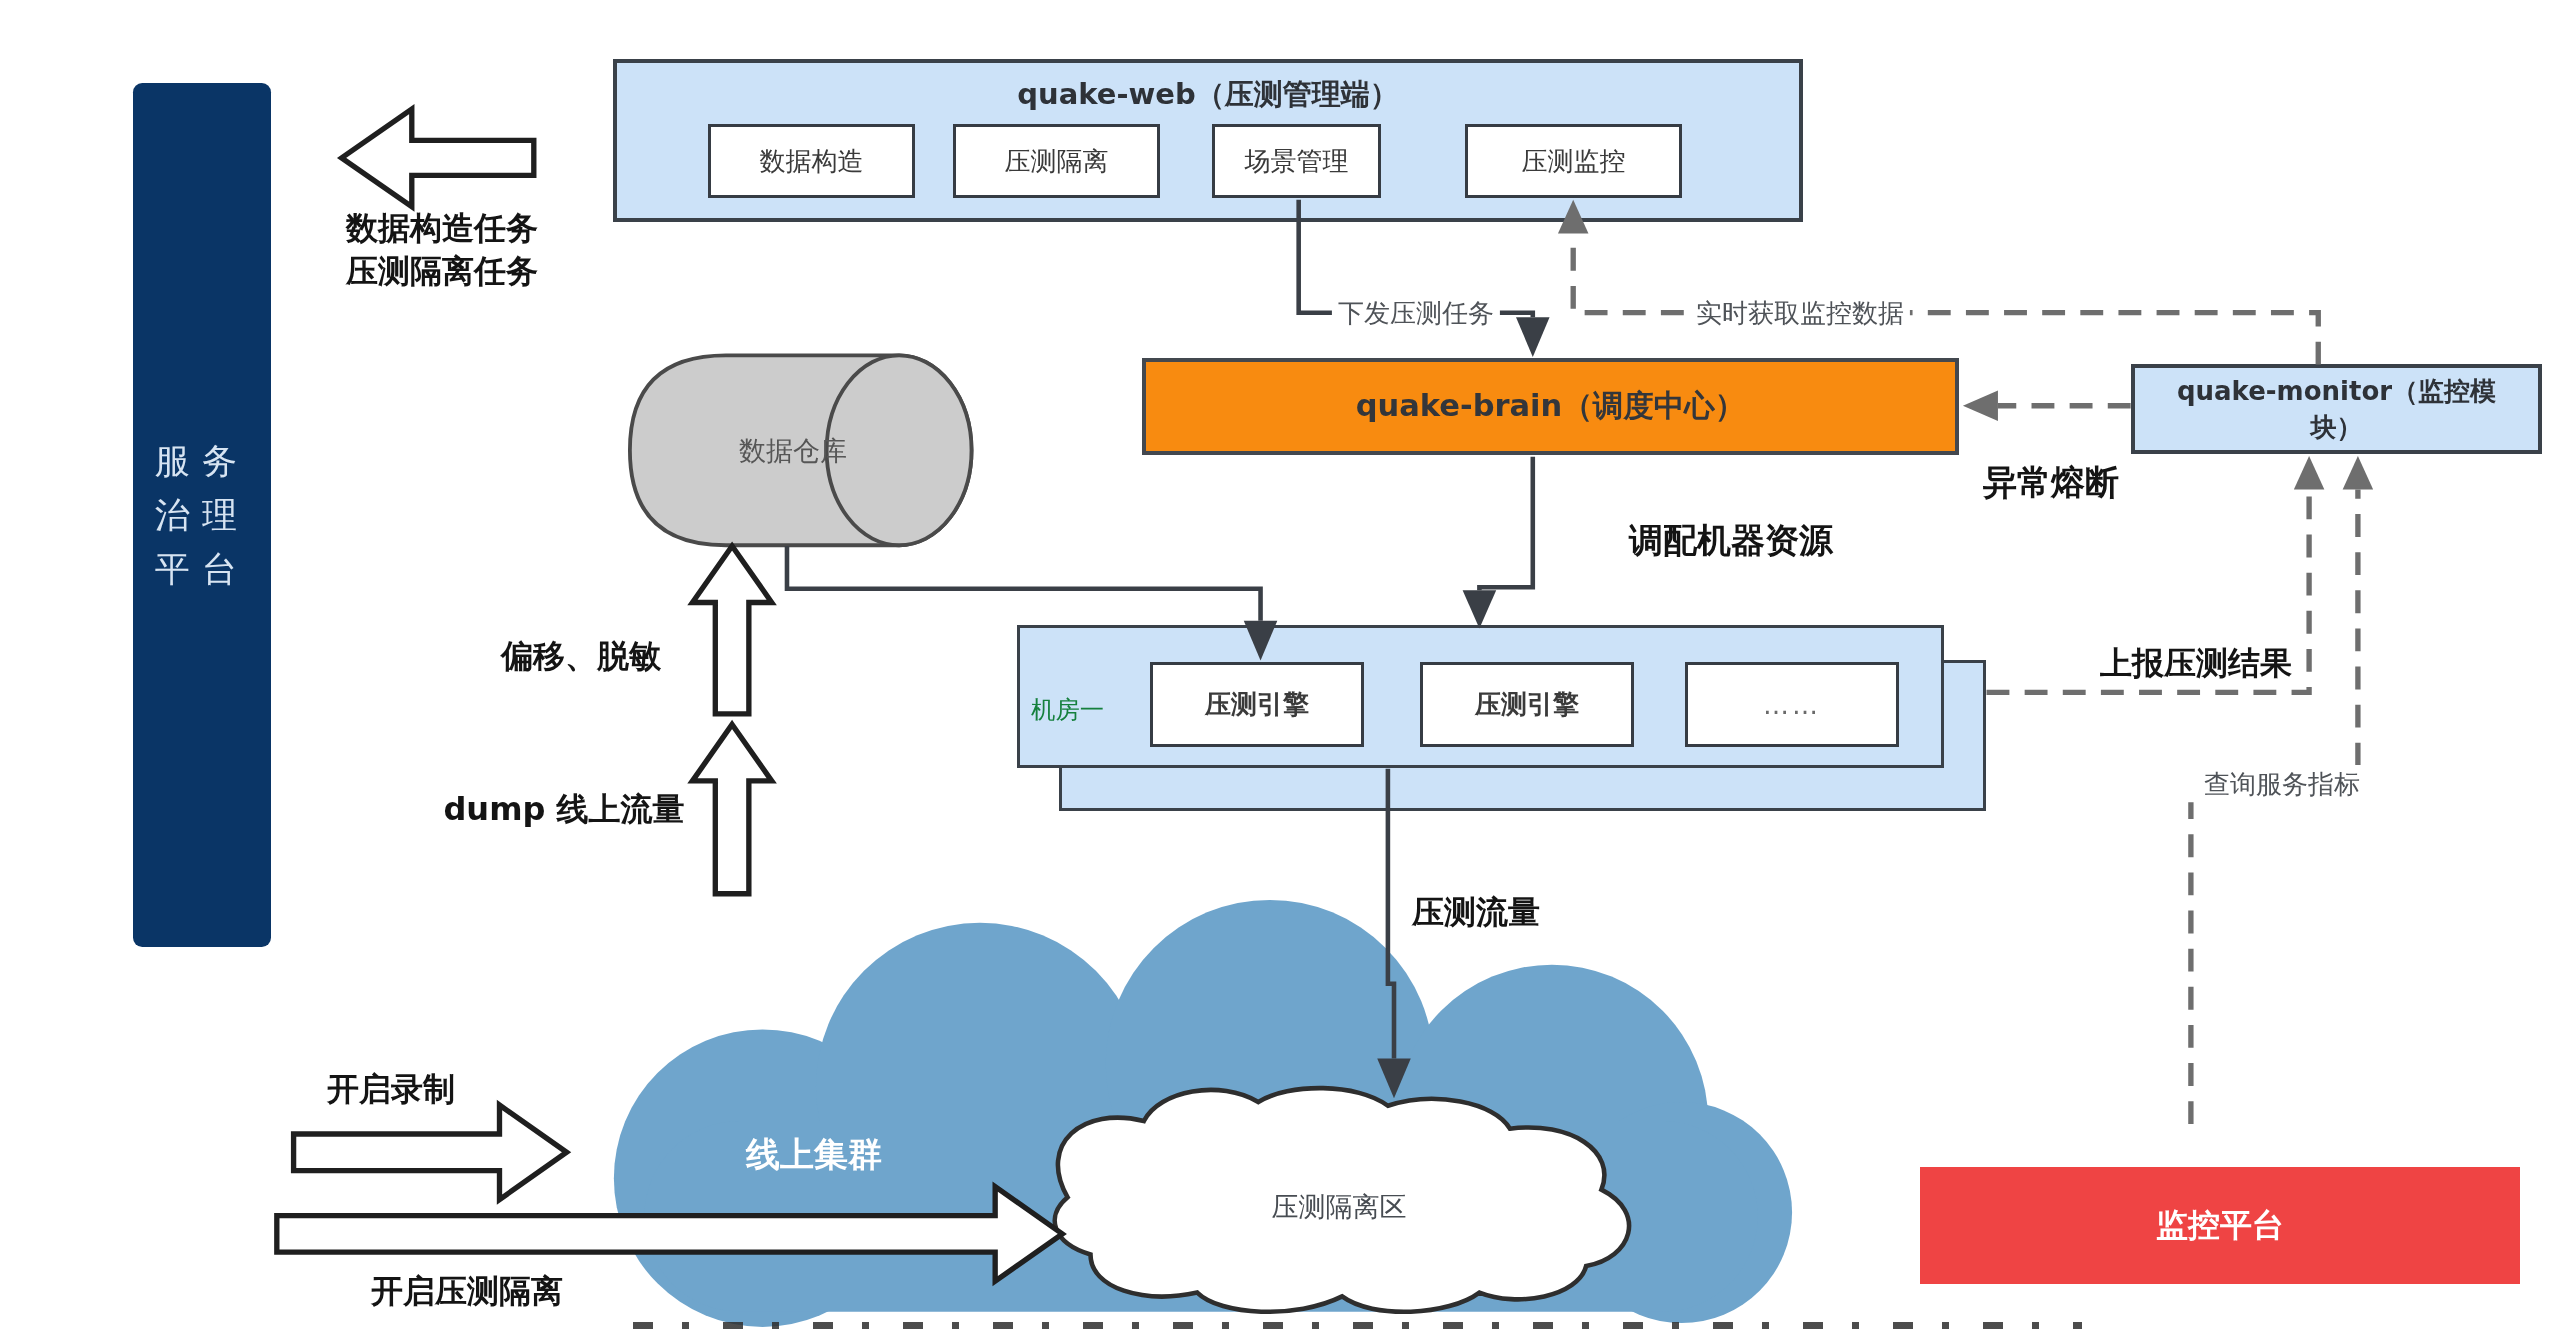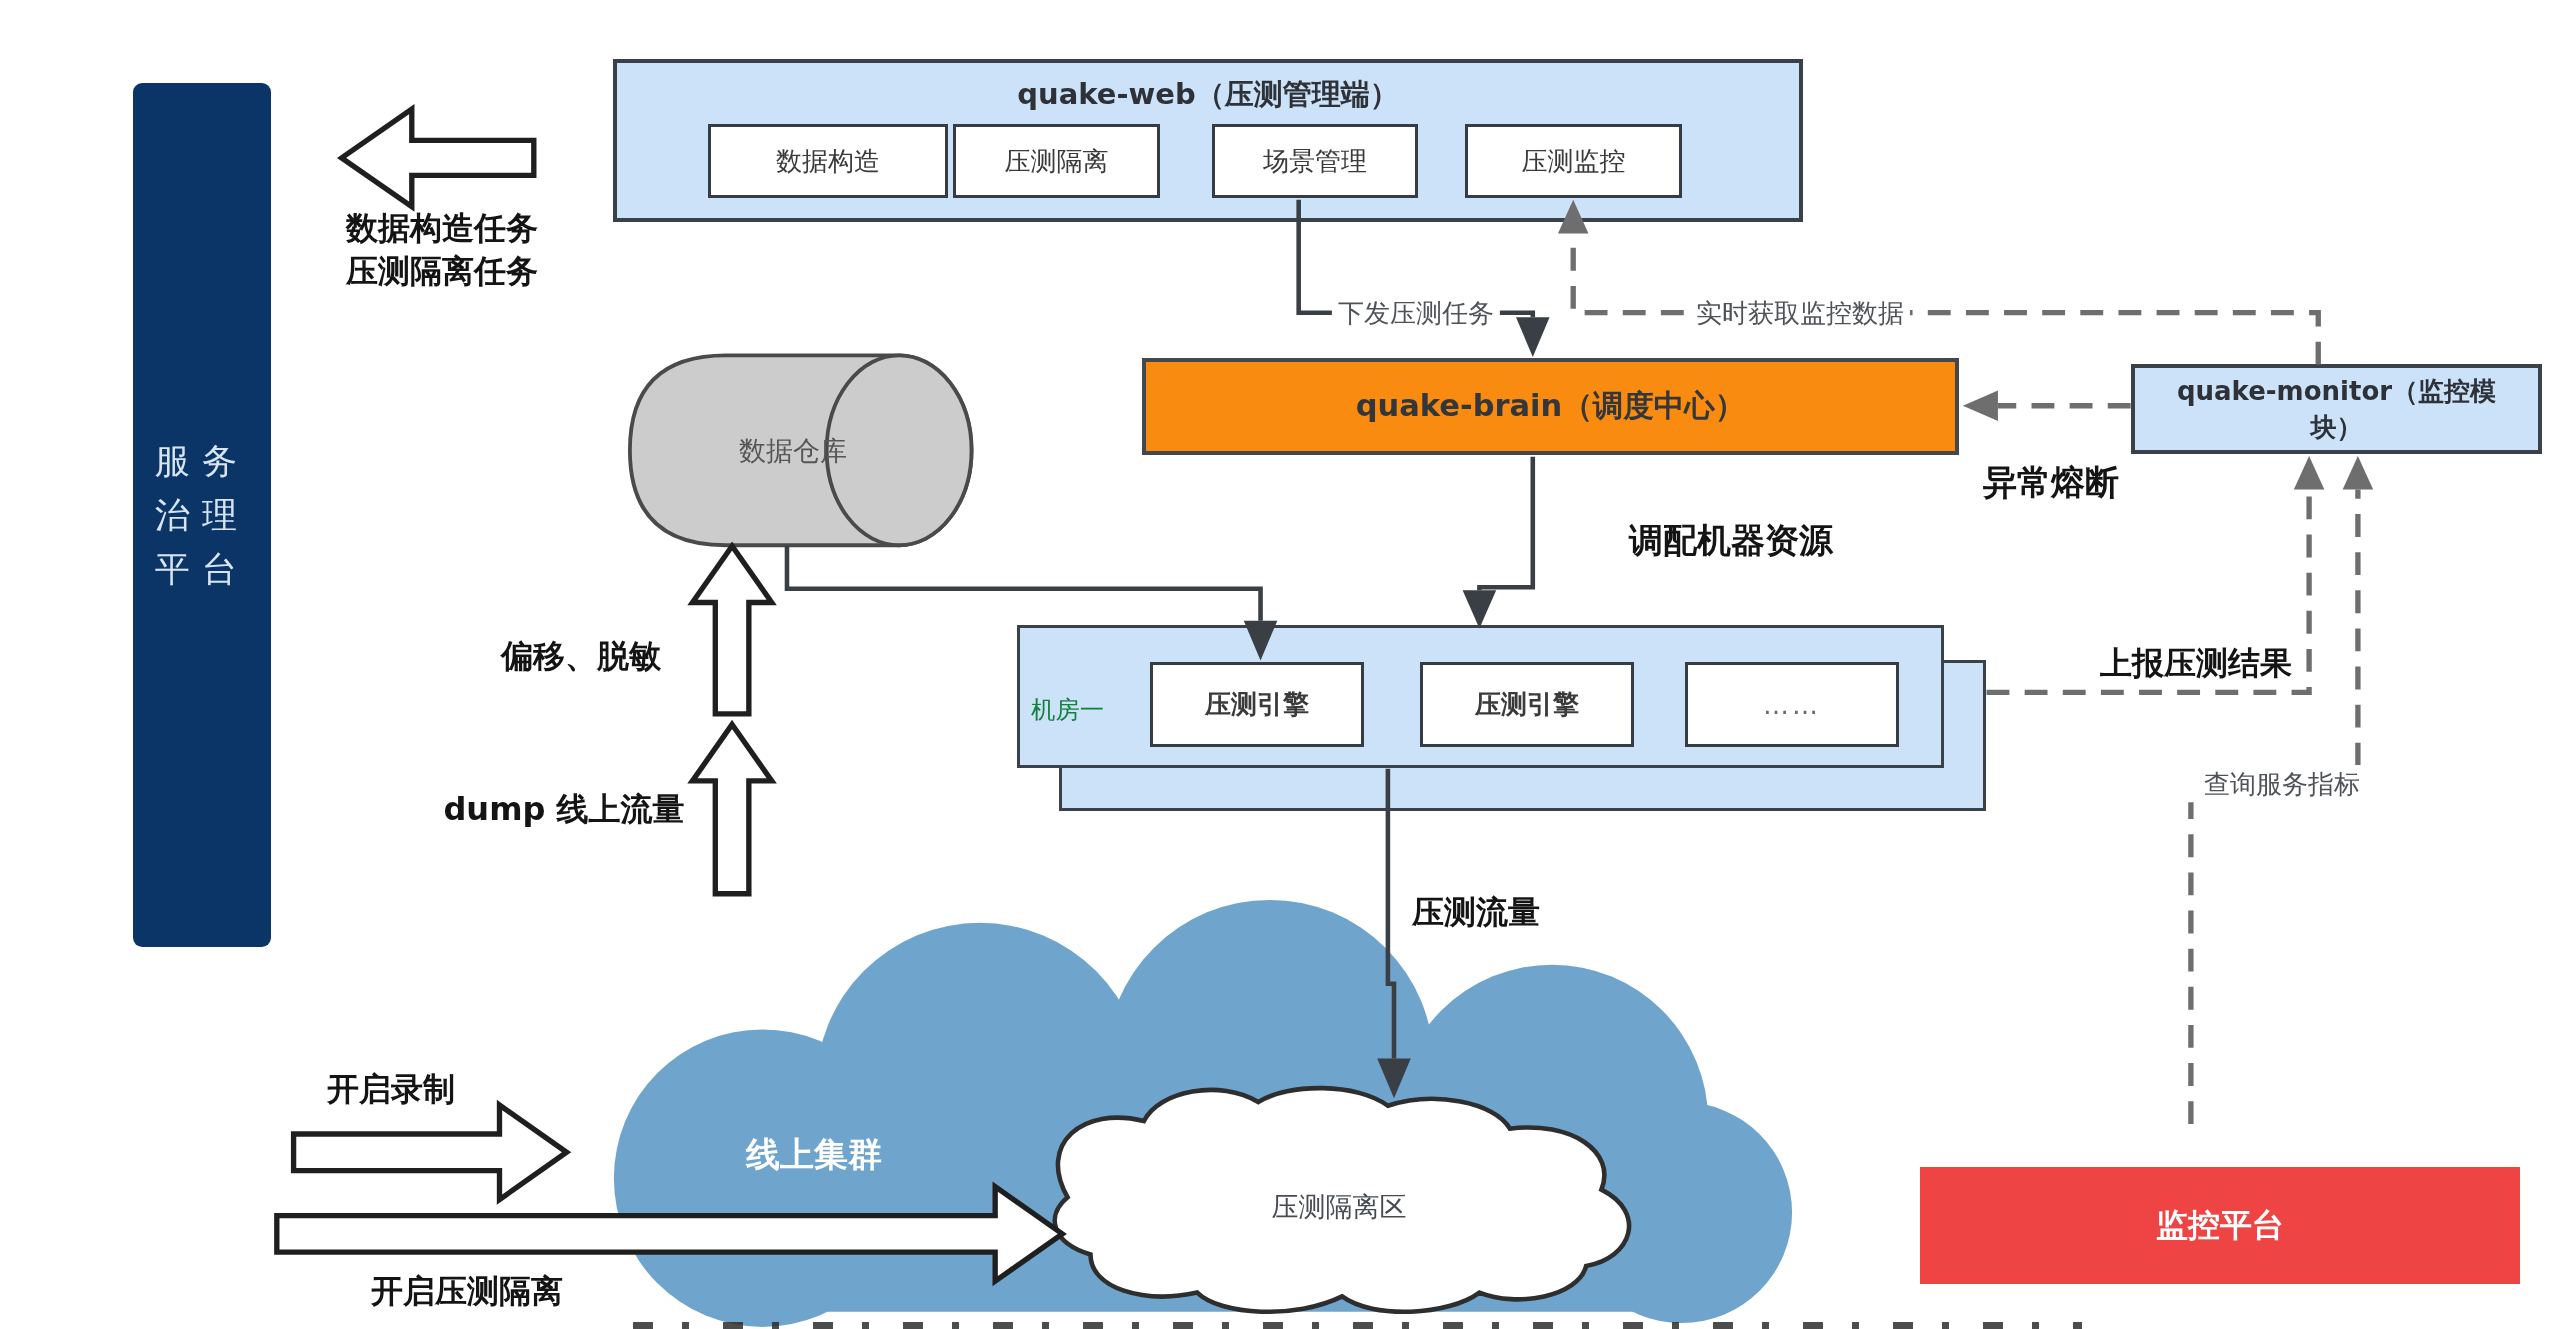--- a/index.html
+++ b/index.html
@@ -81,27 +81,27 @@
       <div class="bar-text">
         <div>服务</div>
         <div>治理</div>
         <div>平台</div>
       </div>
     </div>
 
     <div class="abs blue-box" style="left:613px;top:59px;width:1190px;height:163px;">
       <div class="web-title">quake-web（压测管理端）</div>
     </div>
-    <div class="abs white-box ctr" style="left:708px;top:124px;width:240px;height:74px;">
+    <div class="abs white-box ctr" style="left:708px;top:124px;width:207px;height:74px;">
       <span>数据构造</span>
     </div>
     <div class="abs white-box ctr" style="left:953px;top:124px;width:207px;height:74px;">
       <span>压测隔离</span>
     </div>
-    <div class="abs white-box ctr" style="left:1212px;top:124px;width:206px;height:74px;">
+    <div class="abs white-box ctr" style="left:1212px;top:124px;width:169px;height:74px;">
       <span>场景管理</span>
     </div>
     <div class="abs white-box ctr" style="left:1465px;top:124px;width:217px;height:74px;">
       <span>压测监控</span>
     </div>
 
     <div class="abs orange-box ctr" style="left:1142px;top:358px;width:817px;height:97px;">
       <span>quake-brain（调度中心）</span>
     </div>
 

